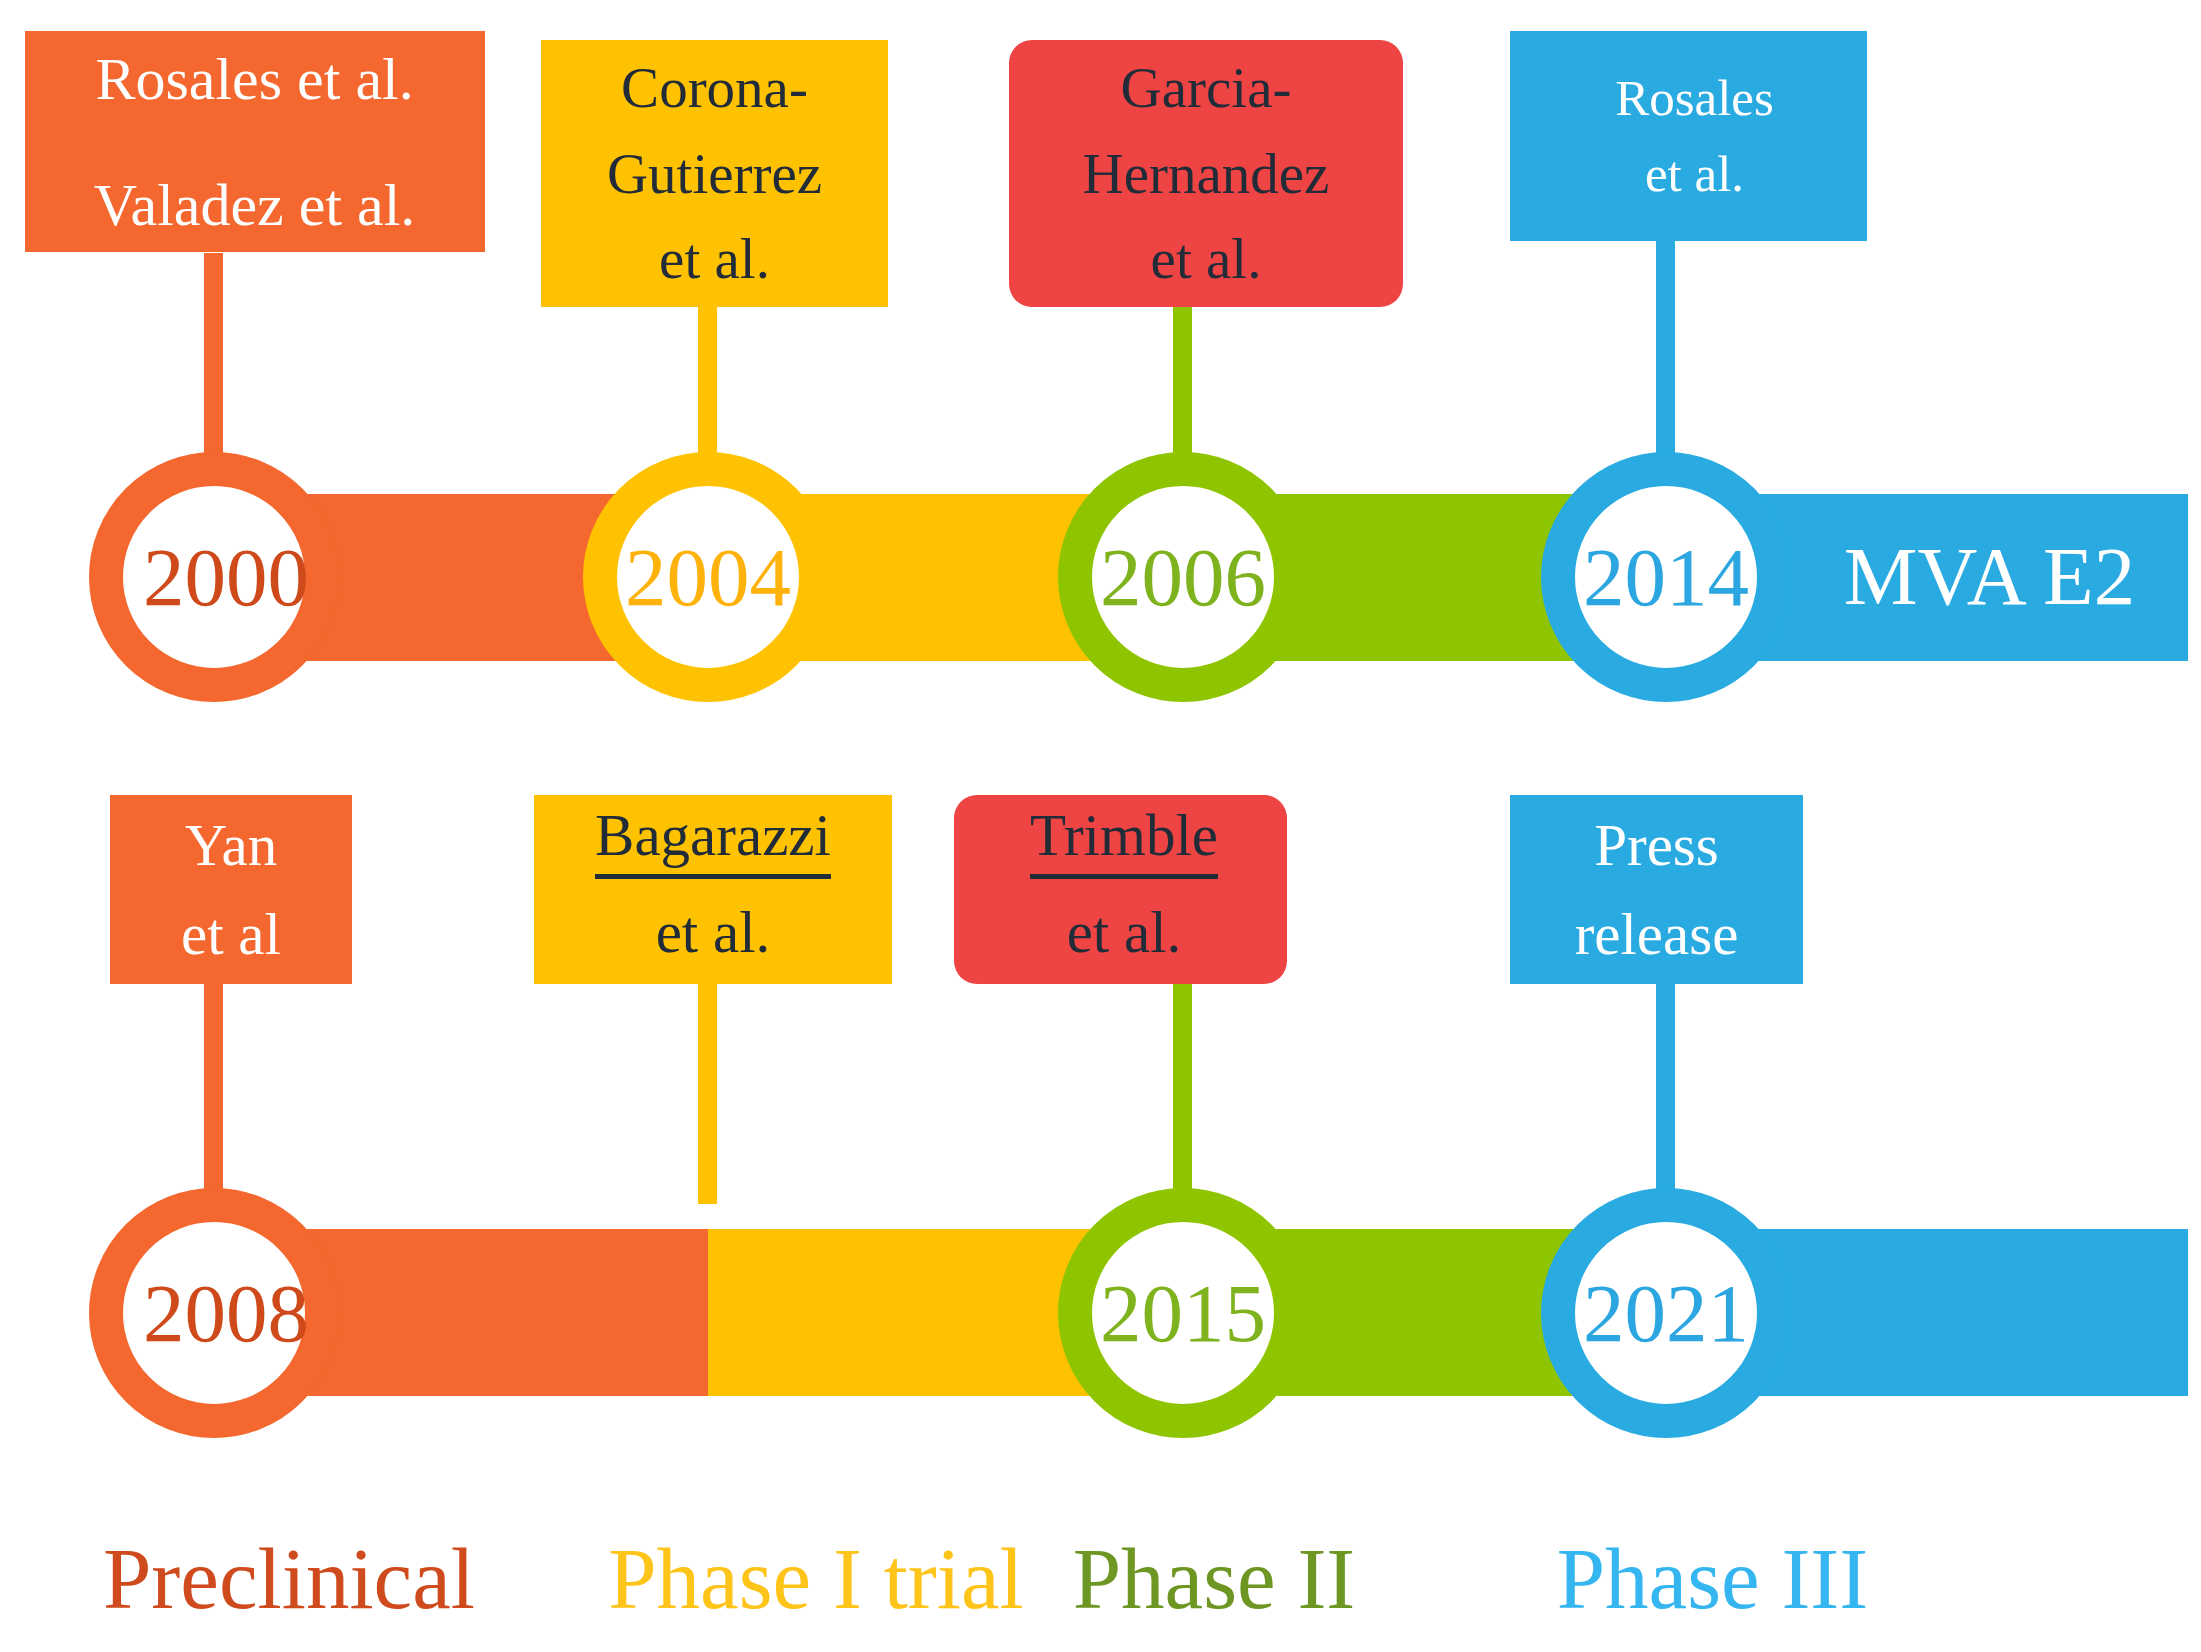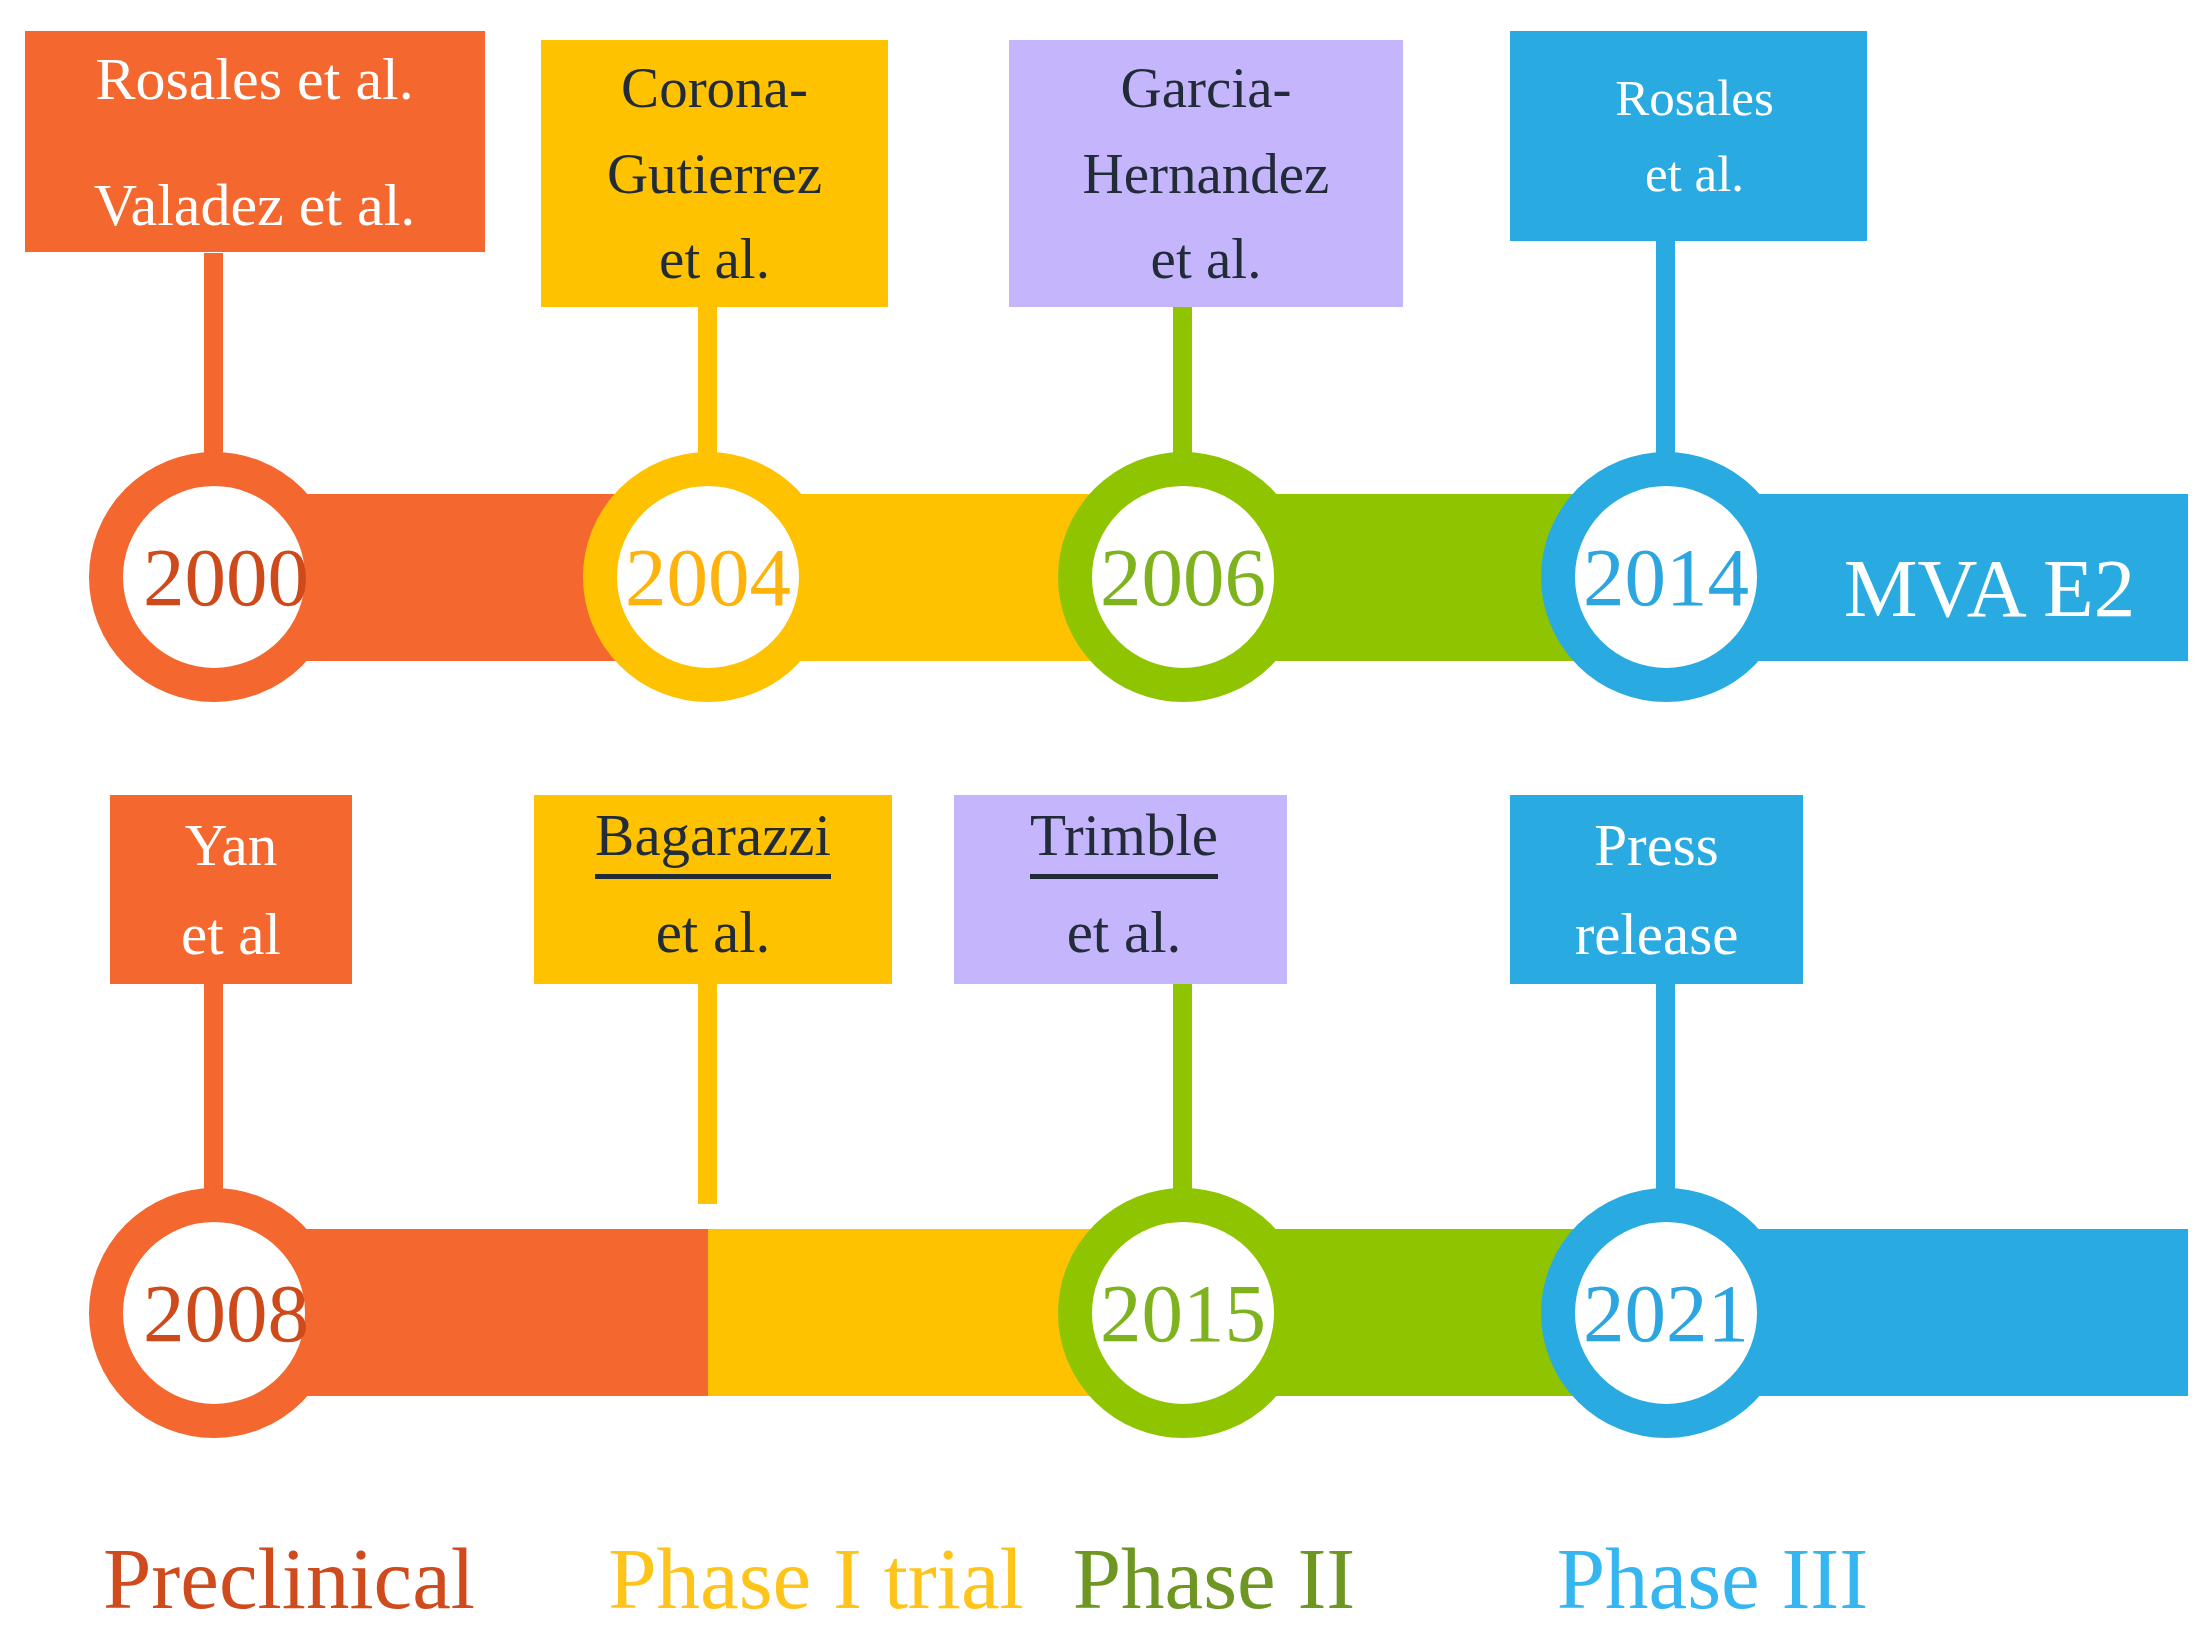--- a/index.html
+++ b/index.html
@@ -16,28 +16,28 @@
   .bar.r1{top:494px;}
   .bar.r2{top:1229px;}
   .bar.c1{left:214px;width:494px;}
   .bar.c2{left:708px;width:475px;}
   .bar.c3{left:1183px;width:483px;}
   .bar.c4{left:1666px;width:522px;}
   .orange-bg{background:#F4672E;}
   .yellow-bg{background:#FFC200;}
   .green-bg{background:#8FC400;}
   .blue-bg{background:#29ABE2;}
-  .greenbox-bg{background:#c4b5fd;}
+  .greenbox-bg{background:#ef4444;border-radius:23px;}
   
   .product{
     position:absolute;z-index:3;width:397px;height:167px;
     display:flex;align-items:center;justify-content:center;
     color:#ffffff;font-size:83px;white-space:nowrap;
   }
-  .product.r1{left:1791px;top:504px;}
+  .product.r1{left:1791px;top:492px;}
   .product.r2{left:1791px;top:1229px;}
   
   .stem{position:absolute;width:19px;z-index:1;}
   
   .ring{
     position:absolute;width:250px;height:250px;border-radius:50%;
     background:#ffffff;box-sizing:border-box;z-index:2;
     display:flex;align-items:center;justify-content:center;
   }
   .ring.r1{top:452px;}

